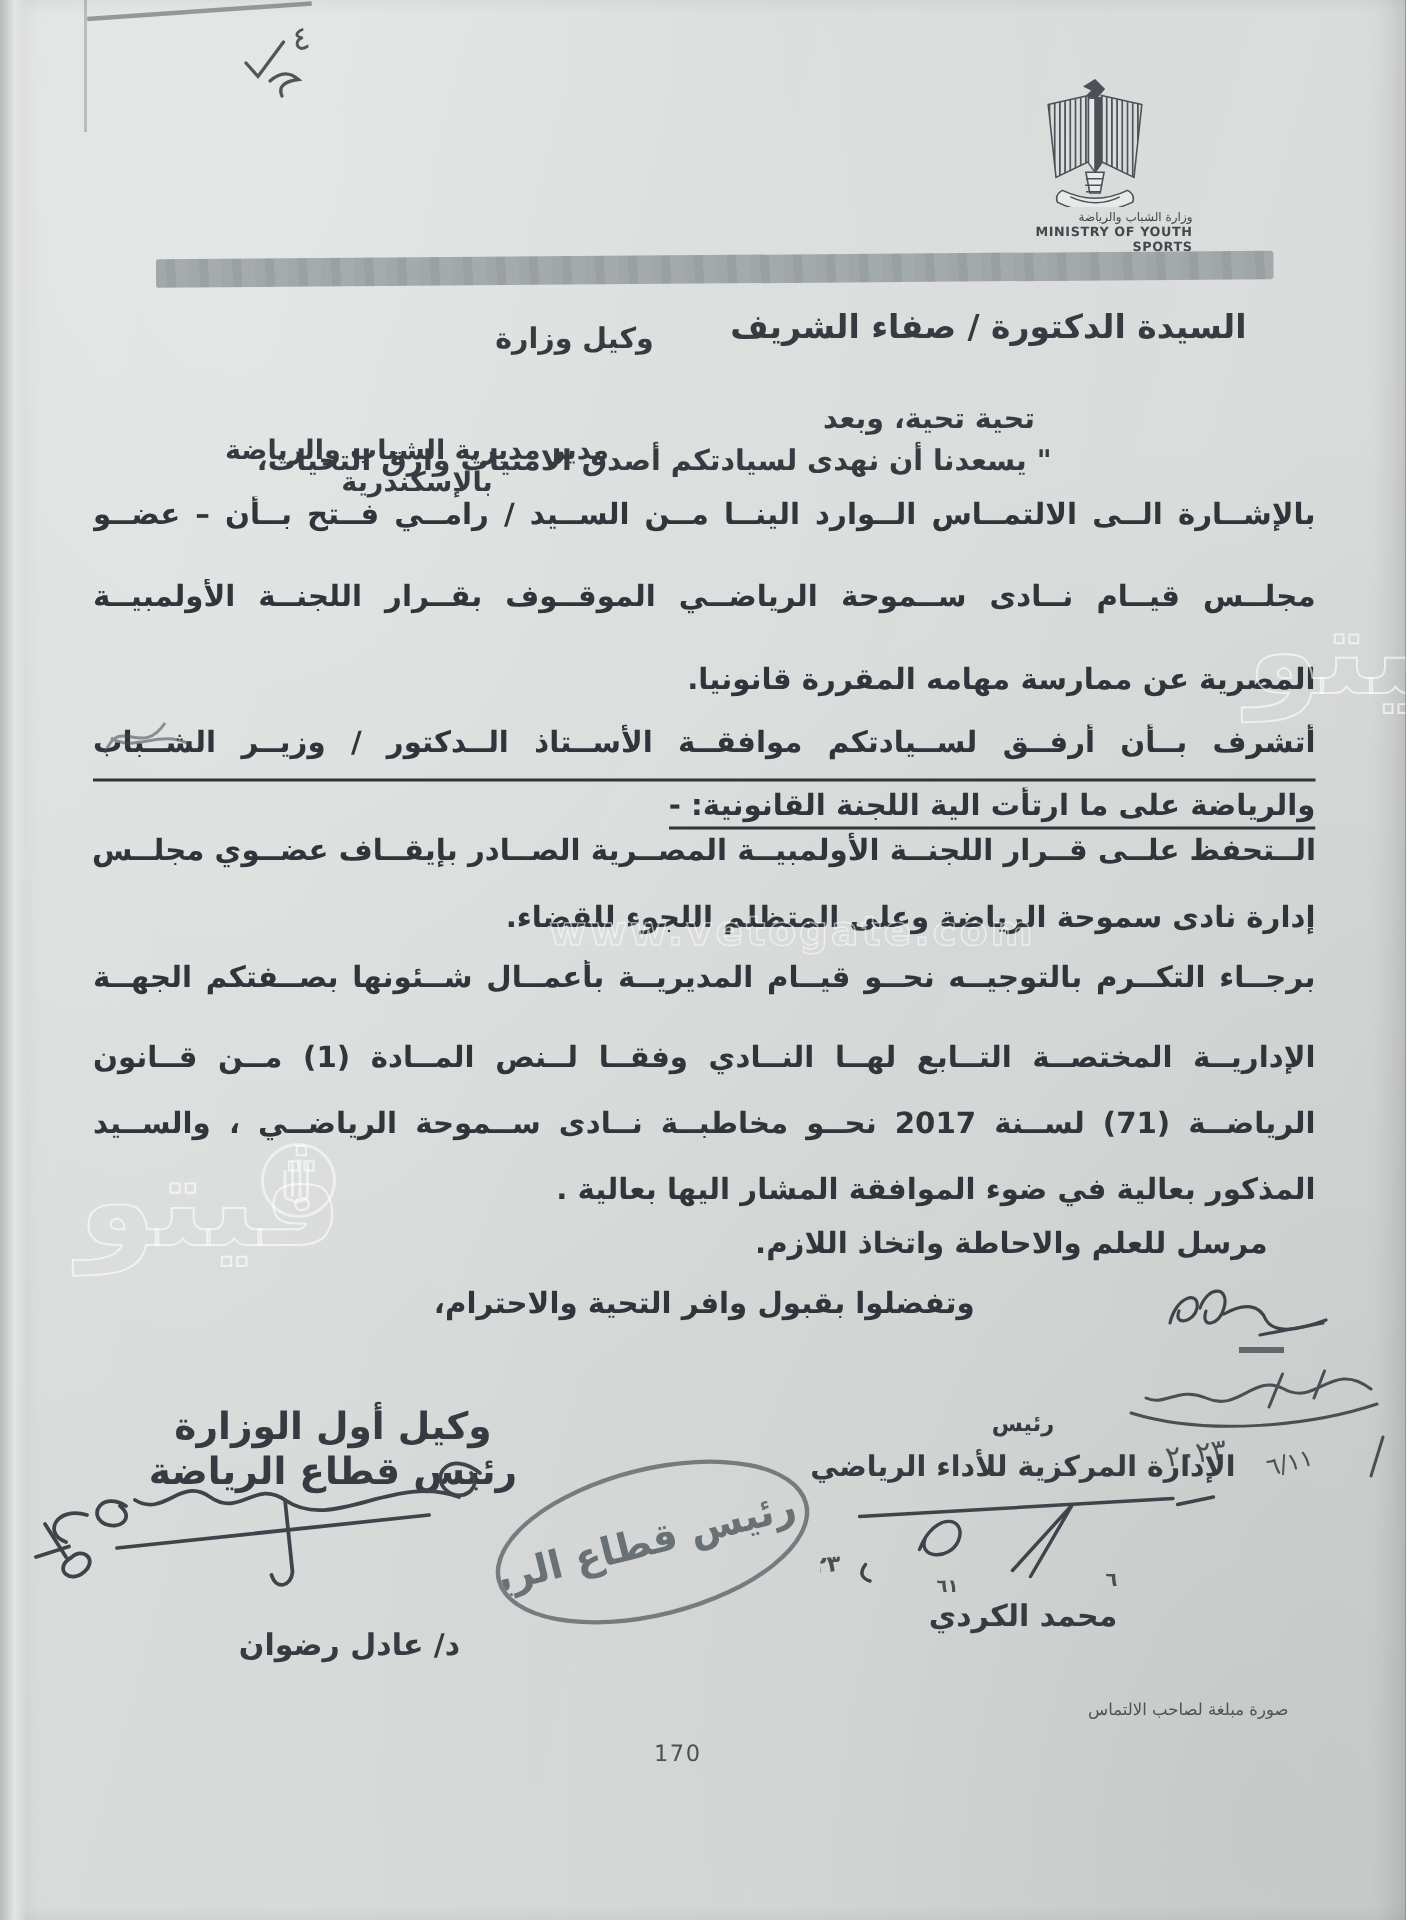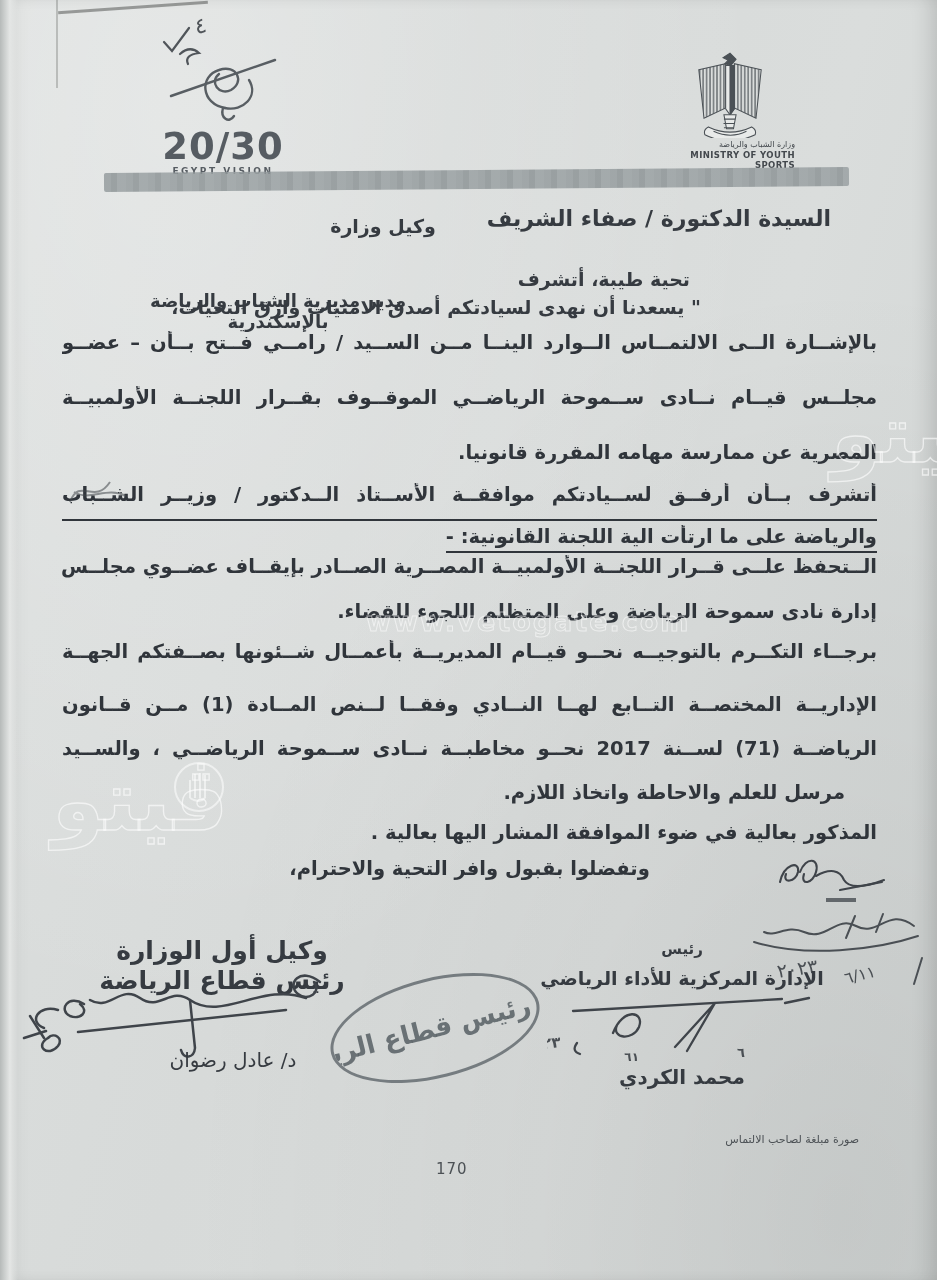--- a/index.html
+++ b/index.html
@@ -50,21 +50,21 @@
   .u2 span{border-bottom:2.2px solid #30353b;padding-bottom:3px;}
   .cc{padding-left:0;padding-right:32px;}
   .closing{text-align:center;height:40px;}
 
   
   .sig-right{right:100px;top:940px;width:310px;text-align:center;font-weight:bold;}
   .sig-right .t1{font-size:15px;}
   .sig-right .t2{font-size:19px;margin-top:9px;}
   .sig-right .nm{font-size:20px;margin-top:2px;}
   .sig-left-t{left:92px;top:936px;width:260px;text-align:center;font-weight:bold;font-size:25px;line-height:30px;}
-  .name-left{left:138px;top:1048px;width:190px;text-align:center;font-weight:normal;font-size:20px;}
+  .name-left{left:138px;top:1084px;width:190px;text-align:center;font-weight:bold;font-size:20px;}
   .stamp{left:328px;top:978px;width:208px;height:94px;border:3px solid rgba(86,94,99,.75);
          border-radius:50%;transform:rotate(-14deg);overflow:hidden;direction:rtl;
          display:flex;align-items:center;justify-content:flex-start;}
   .stamp span{font-size:26px;font-weight:bold;color:rgba(82,90,95,.82);white-space:nowrap;padding-right:6px;letter-spacing:-1px;}
 
   
   .footnote{right:78px;top:1133px;font-size:11px;color:#4c5155;}
   .pagenum{left:436px;top:1160px;font-size:15px;color:#4c5155;letter-spacing:1px;}
 
   
@@ -84,32 +84,20 @@
   <div class="abs top-sliver"></div>
 
   <svg class="abs" style="left:150px;top:8px;" width="120" height="62" viewBox="0 0 120 62">
     <g fill="none" stroke="#50555a" stroke-width="2.2" stroke-linecap="round">
       <path d="M14,34 l8,9 l17,-23"></path>
       <path d="M30,46 q10,-9 19,-1 q-15,2 -11,11"></path>
     </g>
     <text x="46" y="26" font-size="22" fill="#50555a" transform="rotate(-10 46 26)">٤</text>
   </svg>
 
-  <div class="abs logo2030">
-    <svg width="120" height="78" viewBox="0 0 120 78" style="margin:0 auto;">
-      <g fill="none" stroke="#585e63" stroke-width="2.4" stroke-linecap="round">
-        <path d="M8,44 L112,8"></path>
-        <path d="M62,56 C38,52 36,24 56,18 C74,12 82,30 68,38 C56,44 46,30 56,22"></path>
-        <path d="M62,56 C80,60 96,44 86,28"></path>
-        <path d="M60,56 C57,66 66,72 71,64"></path>
-      </g>
-    </svg>
-    <div class="nums">20/30</div>
-    <div class="cap">EGYPT VISION</div>
-  </div>
 
   <div class="abs emblem">
     <svg width="78" height="88" viewBox="0 0 90 100" style="margin:0 auto;">
       <defs>
         <pattern id="hx" width="4" height="6" patternUnits="userSpaceOnUse">
           <path d="M2,0 V6" stroke="#4b5156" stroke-width="1.3"></path>
         </pattern>
       </defs>
       <g stroke="#4b5156" stroke-width="1.2" fill="none">
         <path d="M45,3 l-8,5 l6,3 l-4,4 l7,2 l6,-7 z" fill="#4b5156"></path>
@@ -125,36 +113,36 @@
     </svg>
     <div class="ar-name ar">وزارة الشباب والرياضة</div>
     <div class="en-name">MINISTRY OF YOUTH SPORTS</div>
   </div>
 
   <div class="abs bar"></div>
 
   <div class="abs to ar b">السيدة الدكتورة / صفاء الشريف</div>
   <div class="abs vice1 ar b">وكيل وزارة</div>
   <div class="abs vice2 ar b">مدير مديرية الشباب والرياضة بالإسكندرية</div>
-  <div class="abs salut ar b">تحية طيبة، أتشرف</div>
+  <div class="abs salut ar b">تحية تحية، وبعد</div>
   <div class="abs wishes ar b">" يسعدنا أن نهدى لسيادتكم أصدق الامنيات وارق التحيات،</div>
 
   <div class="abs body">
     <div class="bl just h55">بالإشــارة الــى الالتمــاس الــوارد الينــا مــن الســيد / رامــي فــتح بــأن – عضــو</div>
     <div class="bl just h55">مجلــس قيــام نــادى ســموحة الرياضــي الموقــوف بقــرار اللجنــة الأولمبيــة</div>
     <div class="bl right h42">المصرية عن ممارسة مهامه المقررة قانونيا.</div>
     <div class="bl just u1">أتشرف بــأن أرفــق لســيادتكم موافقــة الأســتاذ الــدكتور / وزيــر الشــباب</div>
     <div class="bl right h30 u2"><span>والرياضة على ما ارتأت الية اللجنة القانونية: -</span></div>
     <div class="bl just h45">الــتحفظ علــى قــرار اللجنــة الأولمبيــة المصــرية الصــادر بإيقــاف عضــوي مجلــس</div>
     <div class="bl right h40">إدارة نادى سموحة الرياضة وعلى المتظلم اللجوء للقضاء.</div>
     <div class="bl just h53">برجــاء التكــرم بالتوجيــه نحــو قيــام المديريــة بأعمــال شــئونها بصــفتكم الجهــة</div>
     <div class="bl just h44">الإداريــة المختصــة التــابع لهــا النــادي وفقــا لــنص المــادة (1) مــن قــانون</div>
     <div class="bl just h44">الرياضــة (71) لســنة 2017 نحــو مخاطبــة نــادى ســموحة الرياضــي ، والســيد</div>
+    <div class="bl right h36">المذكور بعالية في ضوء الموافقة المشار اليها بعالية .</div>
     <div class="bl right h40 cc">مرسل للعلم والاحاطة واتخاذ اللازم.</div>
-    <div class="bl right h36">المذكور بعالية في ضوء الموافقة المشار اليها بعالية .</div>
     <div class="bl closing">وتفضلوا بقبول وافر التحية والاحترام،</div>
   </div>
 
   <svg class="abs" style="left:64px;top:468px;opacity:.55;" width="72" height="44" viewBox="0 0 72 44">
     <g fill="none" stroke="#43484d" stroke-width="2">
       <path d="M6,34 C16,8 30,38 46,14 M10,24 C26,34 42,18 62,28"></path>
     </g>
   </svg>
 
   <svg class="abs" style="right:42px;top:848px;" width="125" height="58" viewBox="0 0 125 58">

